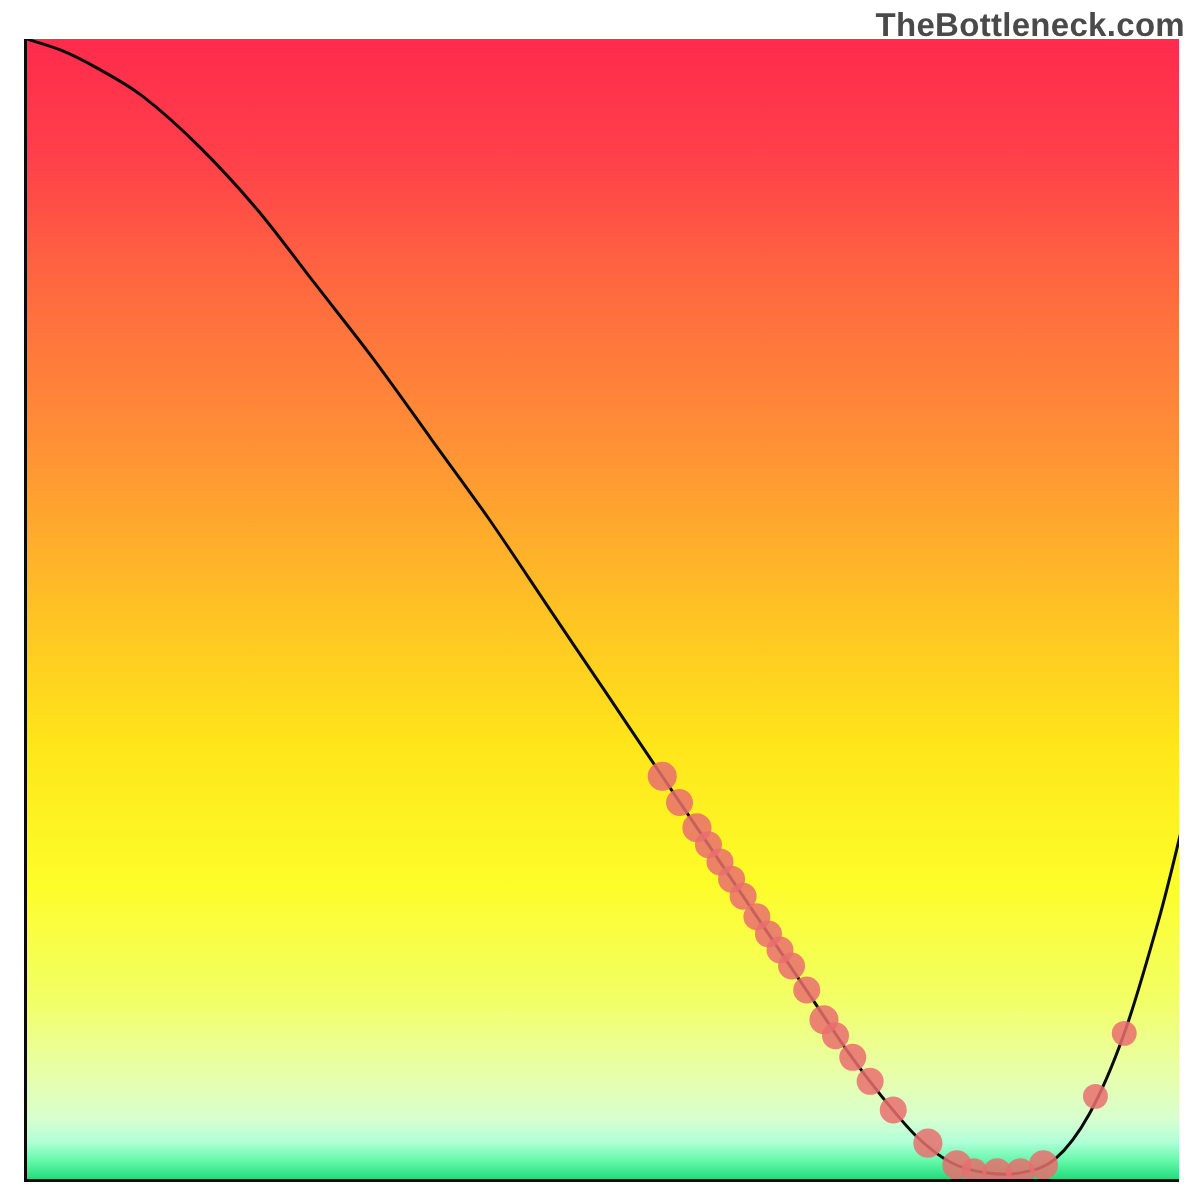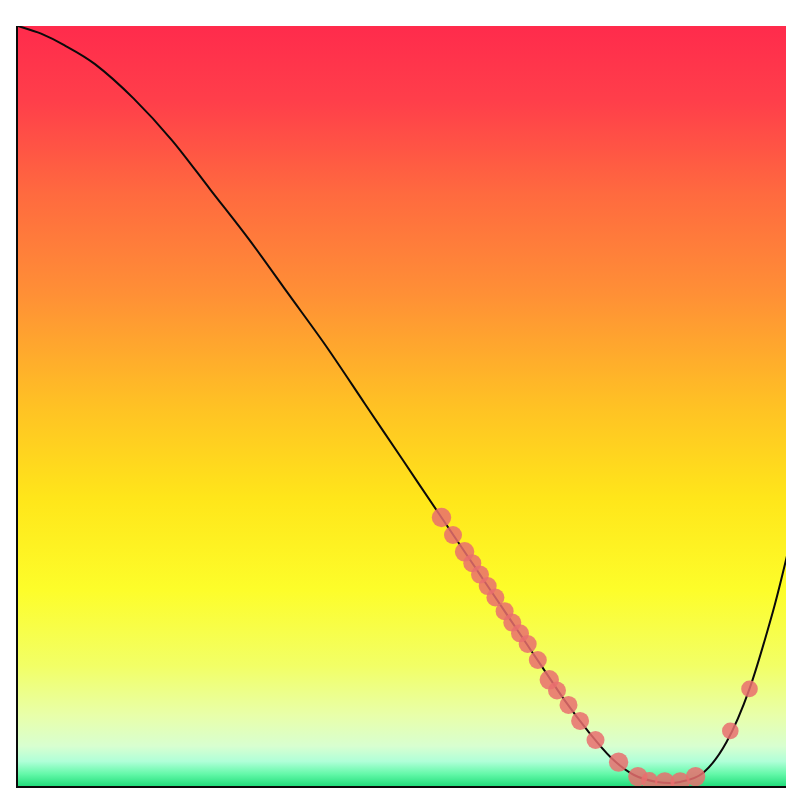--- a/index.html
+++ b/index.html
@@ -46,20 +46,21 @@
   svg.curve {
     position: absolute;
     left: 0;
     top: 0;
   }
 </style>
 </head>
 <body>
 
 <div class="stage">
+  <div class="watermark">TheBottleneck.com</div>
 
   <div class="plot-area">
     <svg class="gradient" width="770" height="762" viewBox="0 0 770 762" preserveAspectRatio="none">
       <defs>
         <linearGradient id="bg-grad" x1="0" y1="0" x2="0" y2="1">
             <stop offset="0%" stop-color="#ff2b4c"></stop>
             <stop offset="10%" stop-color="#ff3f4a"></stop>
             <stop offset="22%" stop-color="#ff6a3f"></stop>
             <stop offset="35%" stop-color="#ff8f36"></stop>
             <stop offset="50%" stop-color="#ffc224"></stop>

